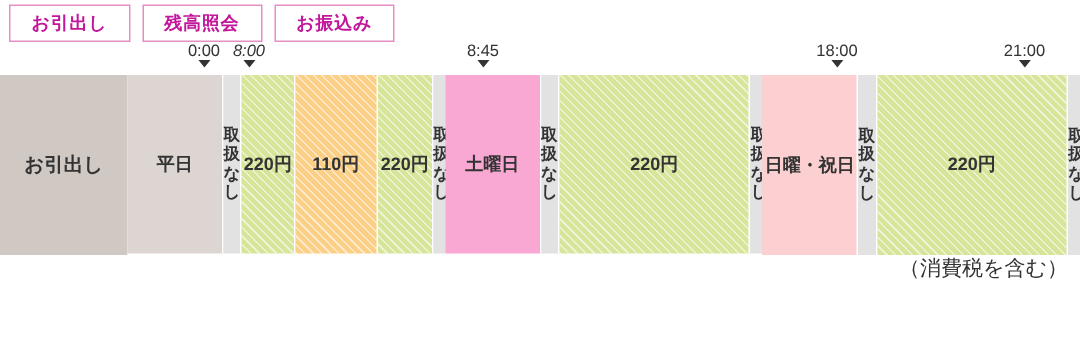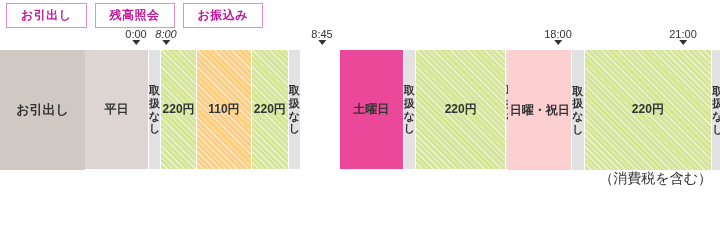--- a/index.html
+++ b/index.html
@@ -105,21 +105,21 @@
     display: flex;
     align-items: center;
     justify-content: center;
     font-size: 12px;
     font-weight: bold;
     color: #333333;
     box-sizing: border-box;
     border-right: 1px solid #ffffff;
   }
   .daycell.weekday { background: #ddd5d2; }
-  .daycell.saturday { background: #ec4899; margin-left: 43px; }
+  .daycell.saturday { background: #f9a8d4; }
   .daycell.sunday  { background: #fccfd1; }
 
   .bar {
     flex: 1;
     display: flex;
   }
   .seg {
     display: flex;
     align-items: center;
     justify-content: center;

